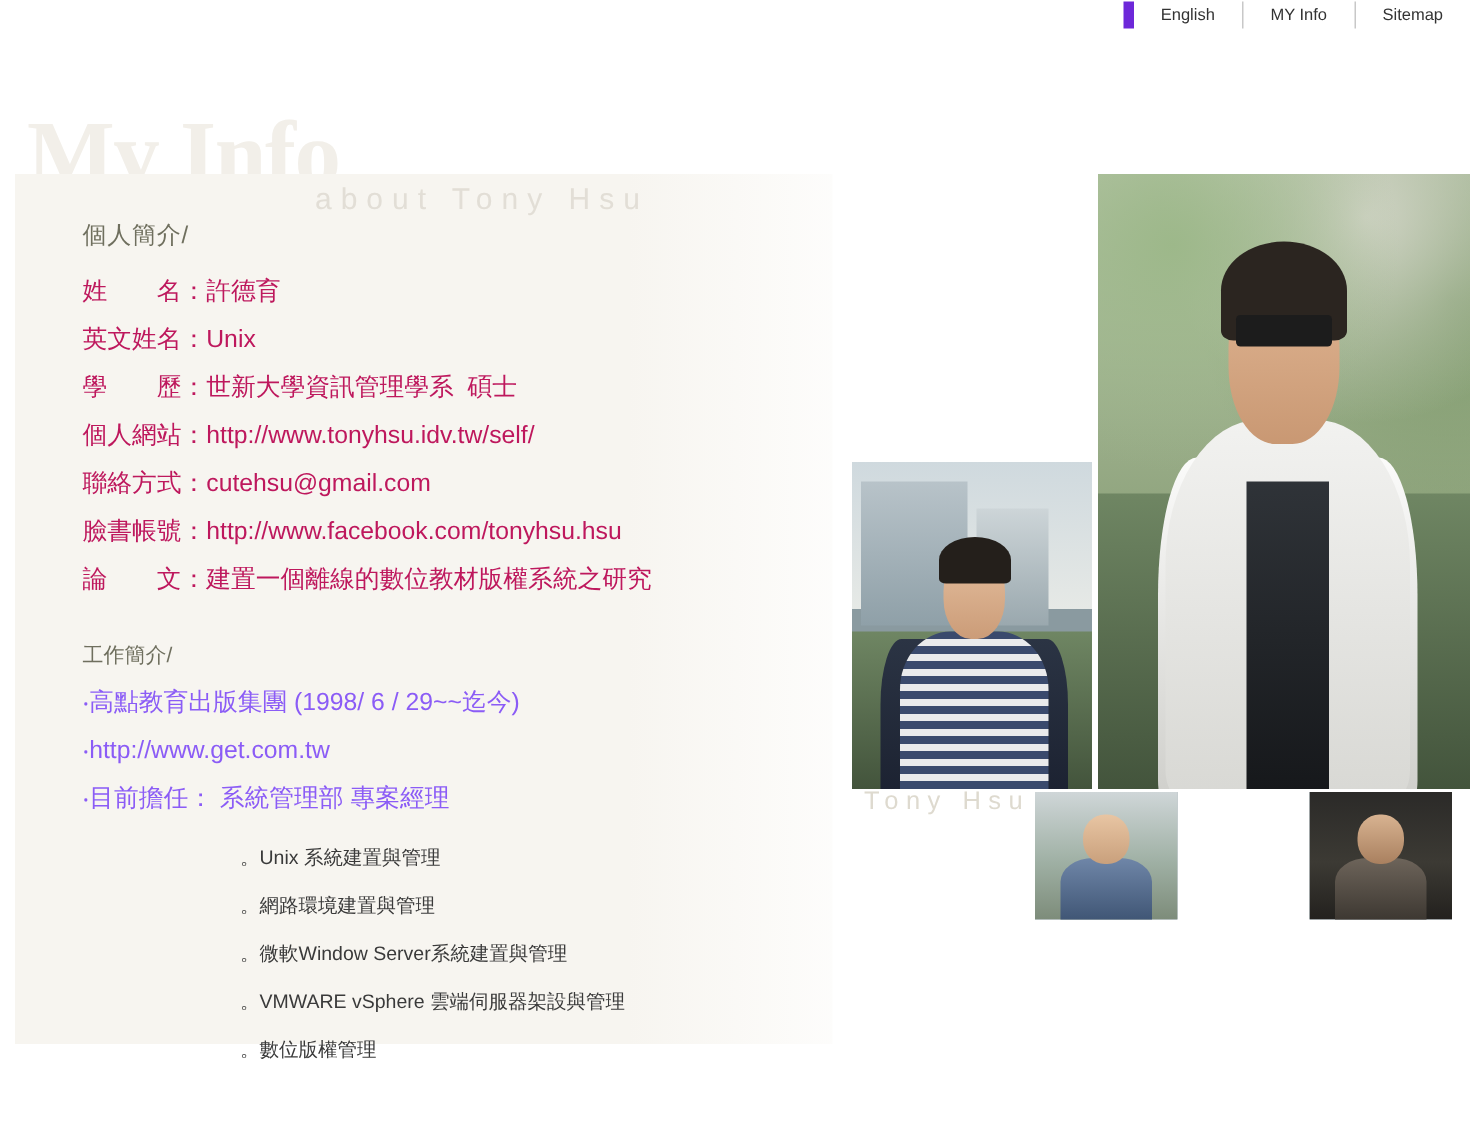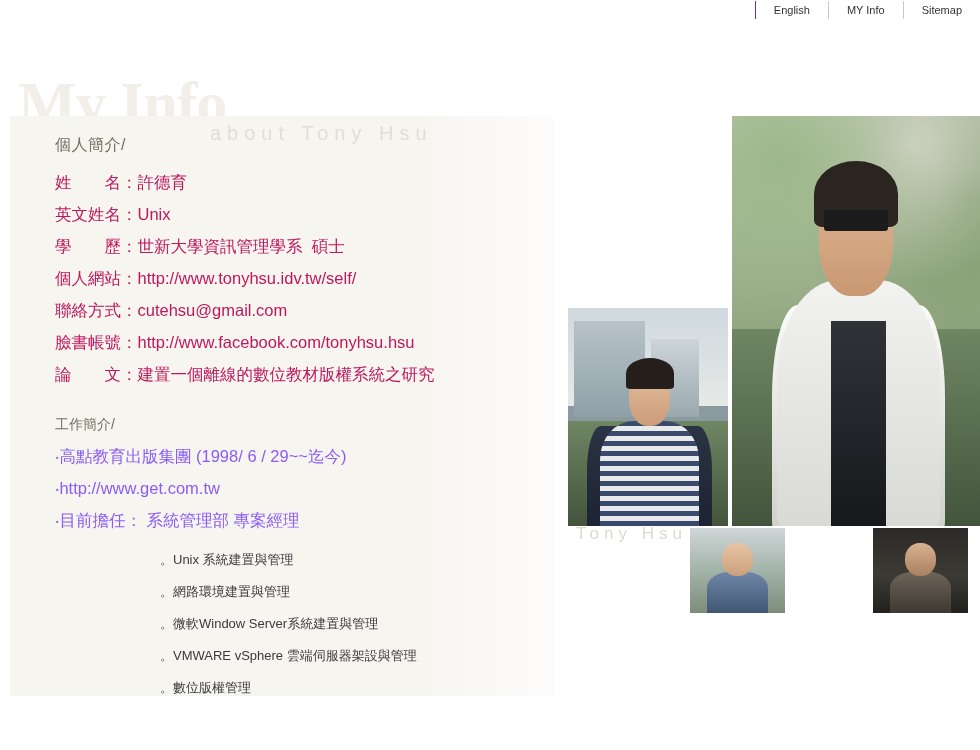--- a/index.html
+++ b/index.html
@@ -29,21 +29,21 @@
   .topnav .navitem {
     padding: 0 18px;
     line-height: 18px;
     border-left: 1px solid #c8c8c8;
     text-align: center;
     color: #333;
     text-decoration: none;
     white-space: nowrap;
   }
   .topnav .navitem:first-child {
-    border-left: 1px solid #6d28d9;
+    border-left: 7px solid #6d28d9;
   }
 
   
   .ghost-title {
     position: absolute;
     left: 18px;
     top: 68px;
     font-size: 62px;
     font-weight: bold;
     color: #f2efe9;
@@ -70,21 +70,21 @@
     top: 116px;
     width: 545px;
     height: 580px;
     background: linear-gradient(to right, #f7f5f0 0%, #f7f5f0 75%, rgba(247,245,240,0.25) 100%);
     z-index: 2;
   }
 
   .content {
     position: absolute;
     left: 55px;
-    top: 135px;
+    top: 147px;
     width: 520px;
     z-index: 4;
     color: #3c3c3c;
   }
 
   .section-head {
     font-size: 16px;
     color: #6f6f5e;
     margin-bottom: 10px;
     letter-spacing: 0.5px;

